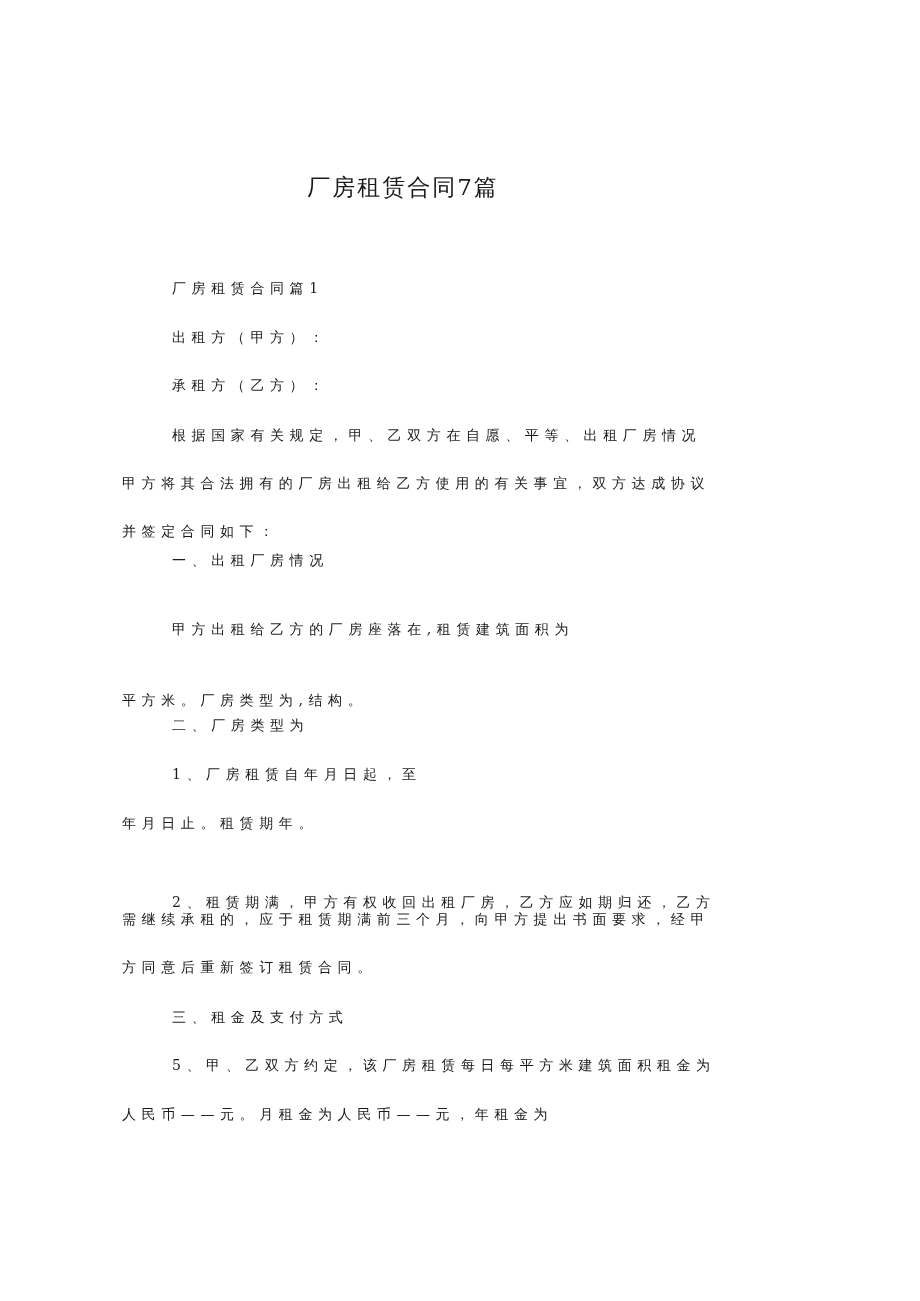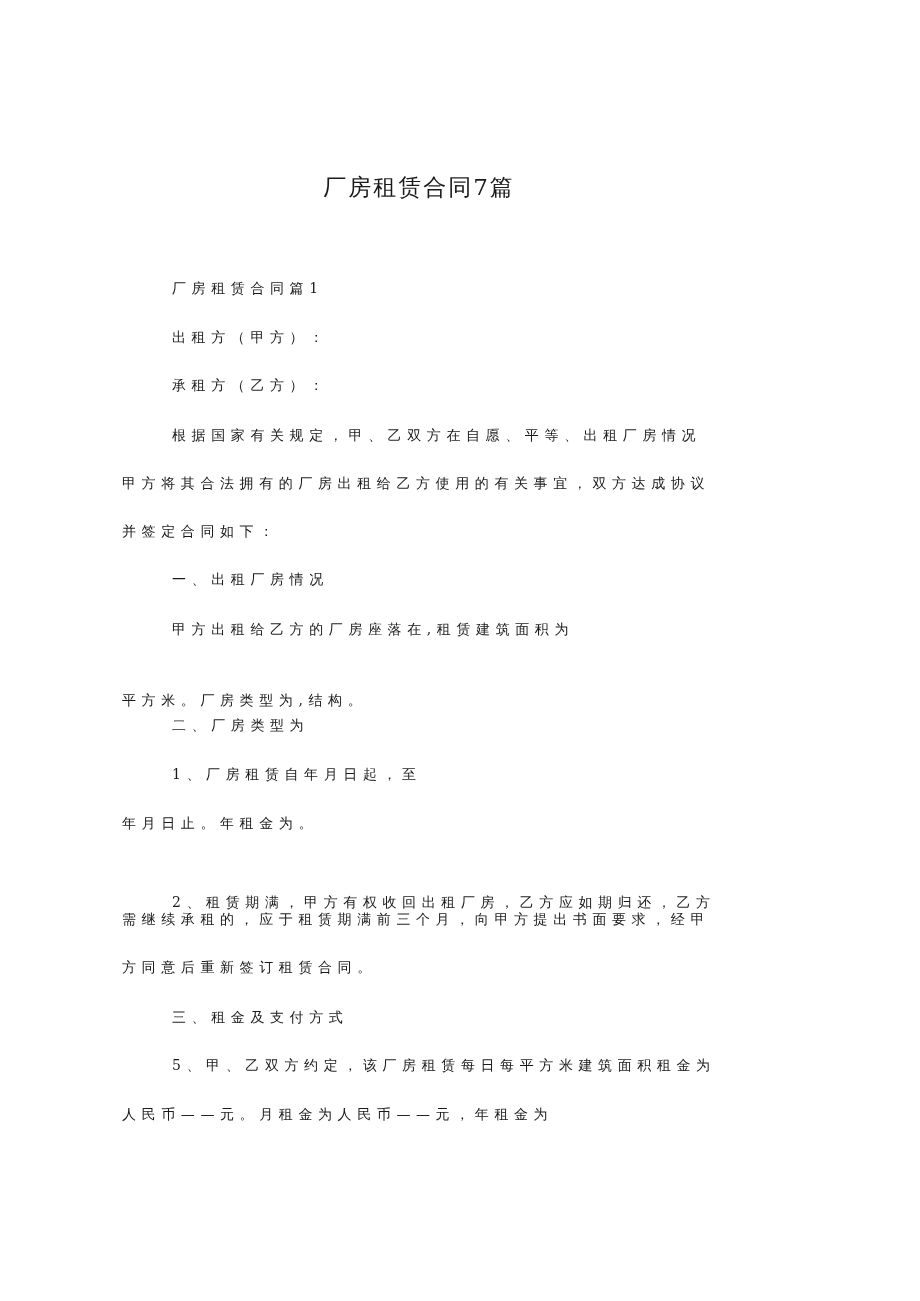--- a/index.html
+++ b/index.html
@@ -1,38 +1,38 @@
 <!DOCTYPE html>
 <html><head>
 <meta charset="utf-8">
 <style>
   html, body { margin: 0; padding: 0; background: #ffffff; }
   body { width: 920px; height: 1301px; position: relative; overflow: hidden;
          font-family: "DejaVu Serif", "Liberation Serif", serif; color: #1a1a1a; }
   .title { position: absolute; top: 172px; left: 0; width: 806px; text-align: center;
-           font-size: 23px; letter-spacing: 2px; margin-left: 16px; }
+           font-size: 23px; letter-spacing: 2px; }
   .line { position: absolute; left: 122px; width: 694px; font-size: 14px;
           letter-spacing: 5.6px; white-space: nowrap; line-height: 28px; }
   .indent { left: 172px; width: 644px; }
 </style>
 </head>
 <body>
 
 <div class="title">厂房租赁合同7篇</div>
 
 <div class="line indent" style="top:274px">厂房租赁合同篇1</div>
 <div class="line indent" style="top:323px">出租方（甲方）：</div>
 <div class="line indent" style="top:371px">承租方（乙方）：</div>
 <div class="line indent" style="top:421px">根据国家有关规定，甲、乙双方在自愿、平等、出租厂房情况</div>
 <div class="line" style="top:469px">甲方将其合法拥有的厂房出租给乙方使用的有关事宜，双方达成协议</div>
 <div class="line" style="top:517px">并签定合同如下：</div>
-<div class="line indent" style="top:565px">一、出租厂房情况</div>
+<div class="line indent" style="top:546px">一、出租厂房情况</div>
 <div class="line indent" style="top:615px">甲方出租给乙方的厂房座落在,租赁建筑面积为</div>
 <div class="line" style="top:686px">平方米。厂房类型为,结构。</div>
 <div class="line indent" style="top:711px">二、厂房类型为</div>
 <div class="line indent" style="top:760px">1、厂房租赁自年月日起，至</div>
-<div class="line" style="top:809px">年月日止。年租金为。</div>
+<div class="line" style="top:809px">年月日止。租赁期年。</div>
 <div class="line indent" style="top:888px">2、租赁期满，甲方有权收回出租厂房，乙方应如期归还，乙方</div>
 <div class="line" style="top:905px">需继续承租的，应于租赁期满前三个月，向甲方提出书面要求，经甲</div>
 <div class="line" style="top:953px">方同意后重新签订租赁合同。</div>
 <div class="line indent" style="top:1003px">三、租金及支付方式</div>
 <div class="line indent" style="top:1051px">5、甲、乙双方约定，该厂房租赁每日每平方米建筑面积租金为</div>
 <div class="line" style="top:1100px">人民币——元。月租金为人民币——元，年租金为</div>
 
 </body></html>

